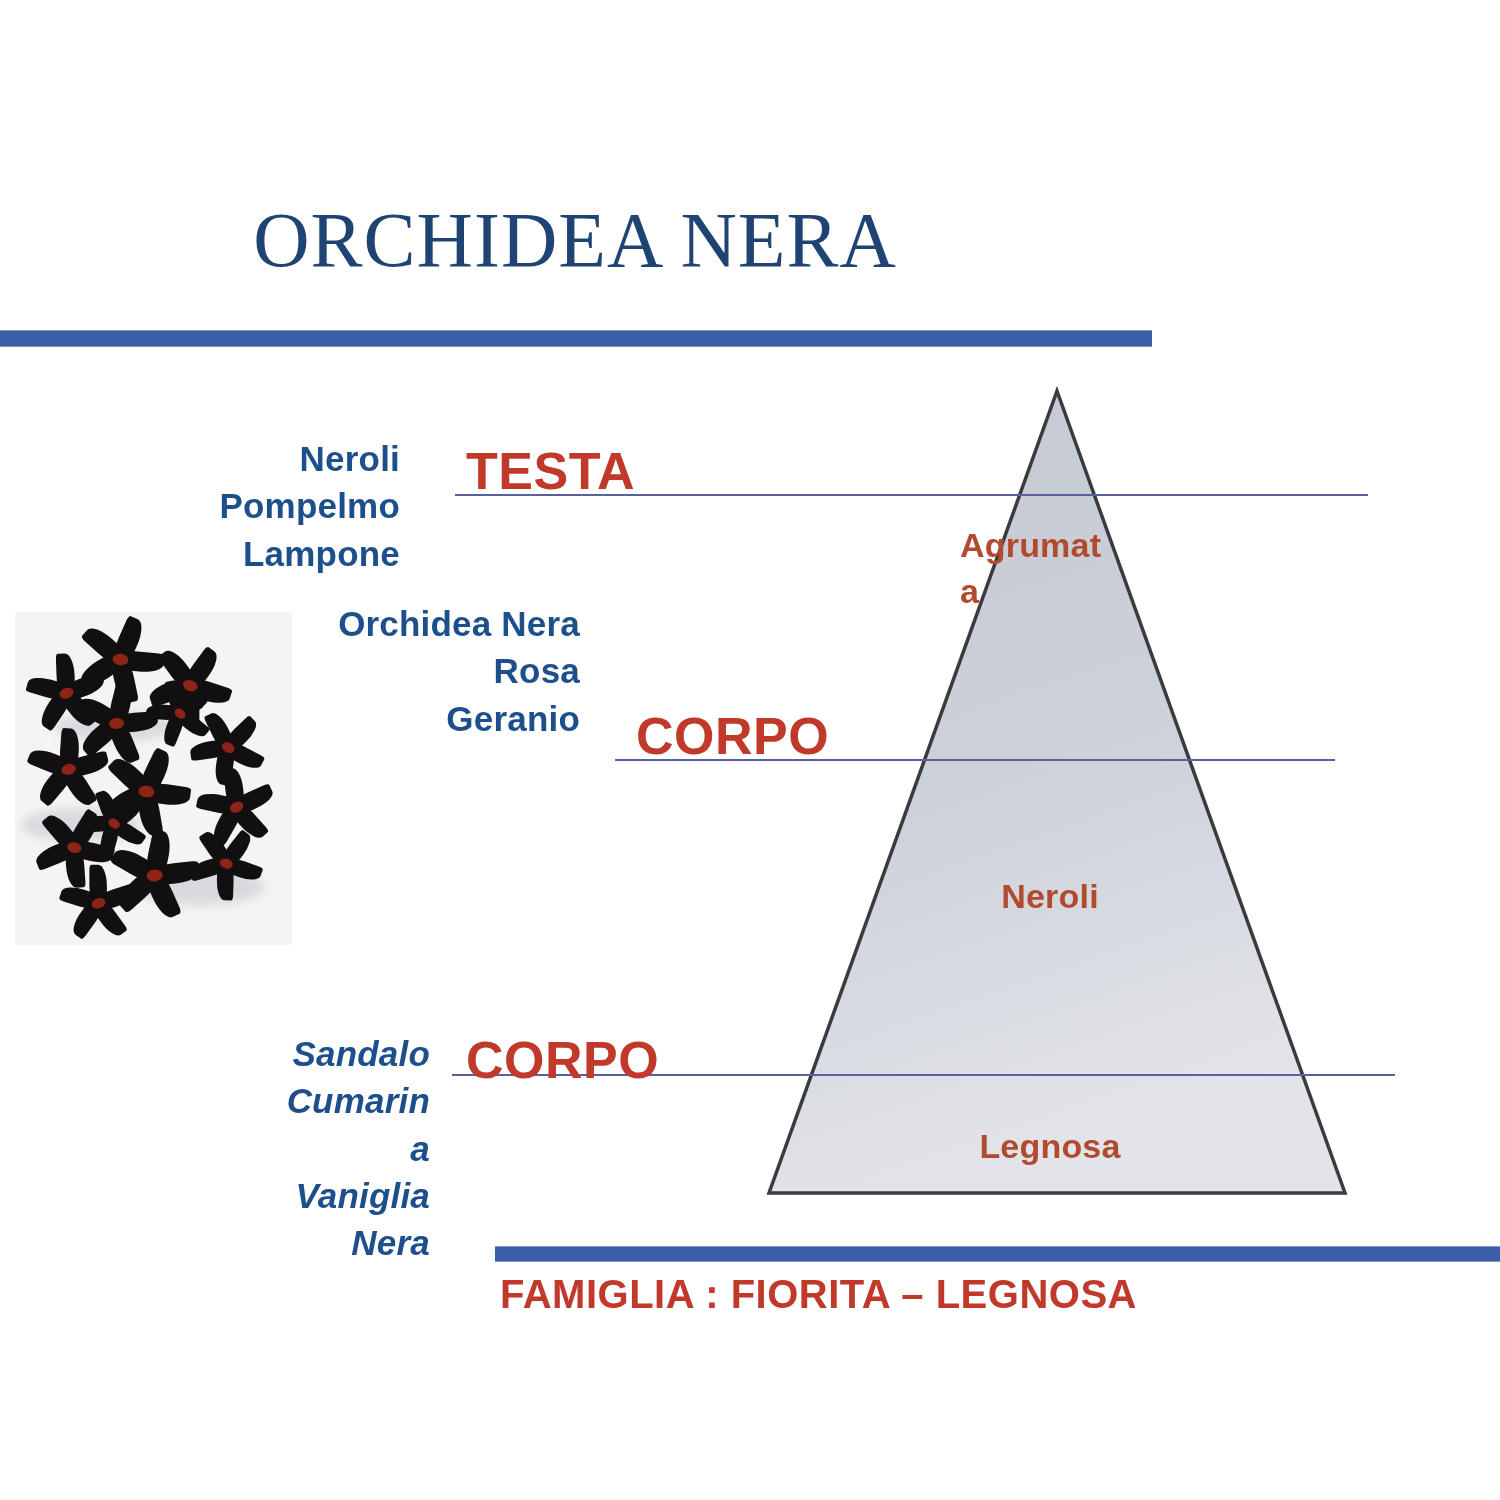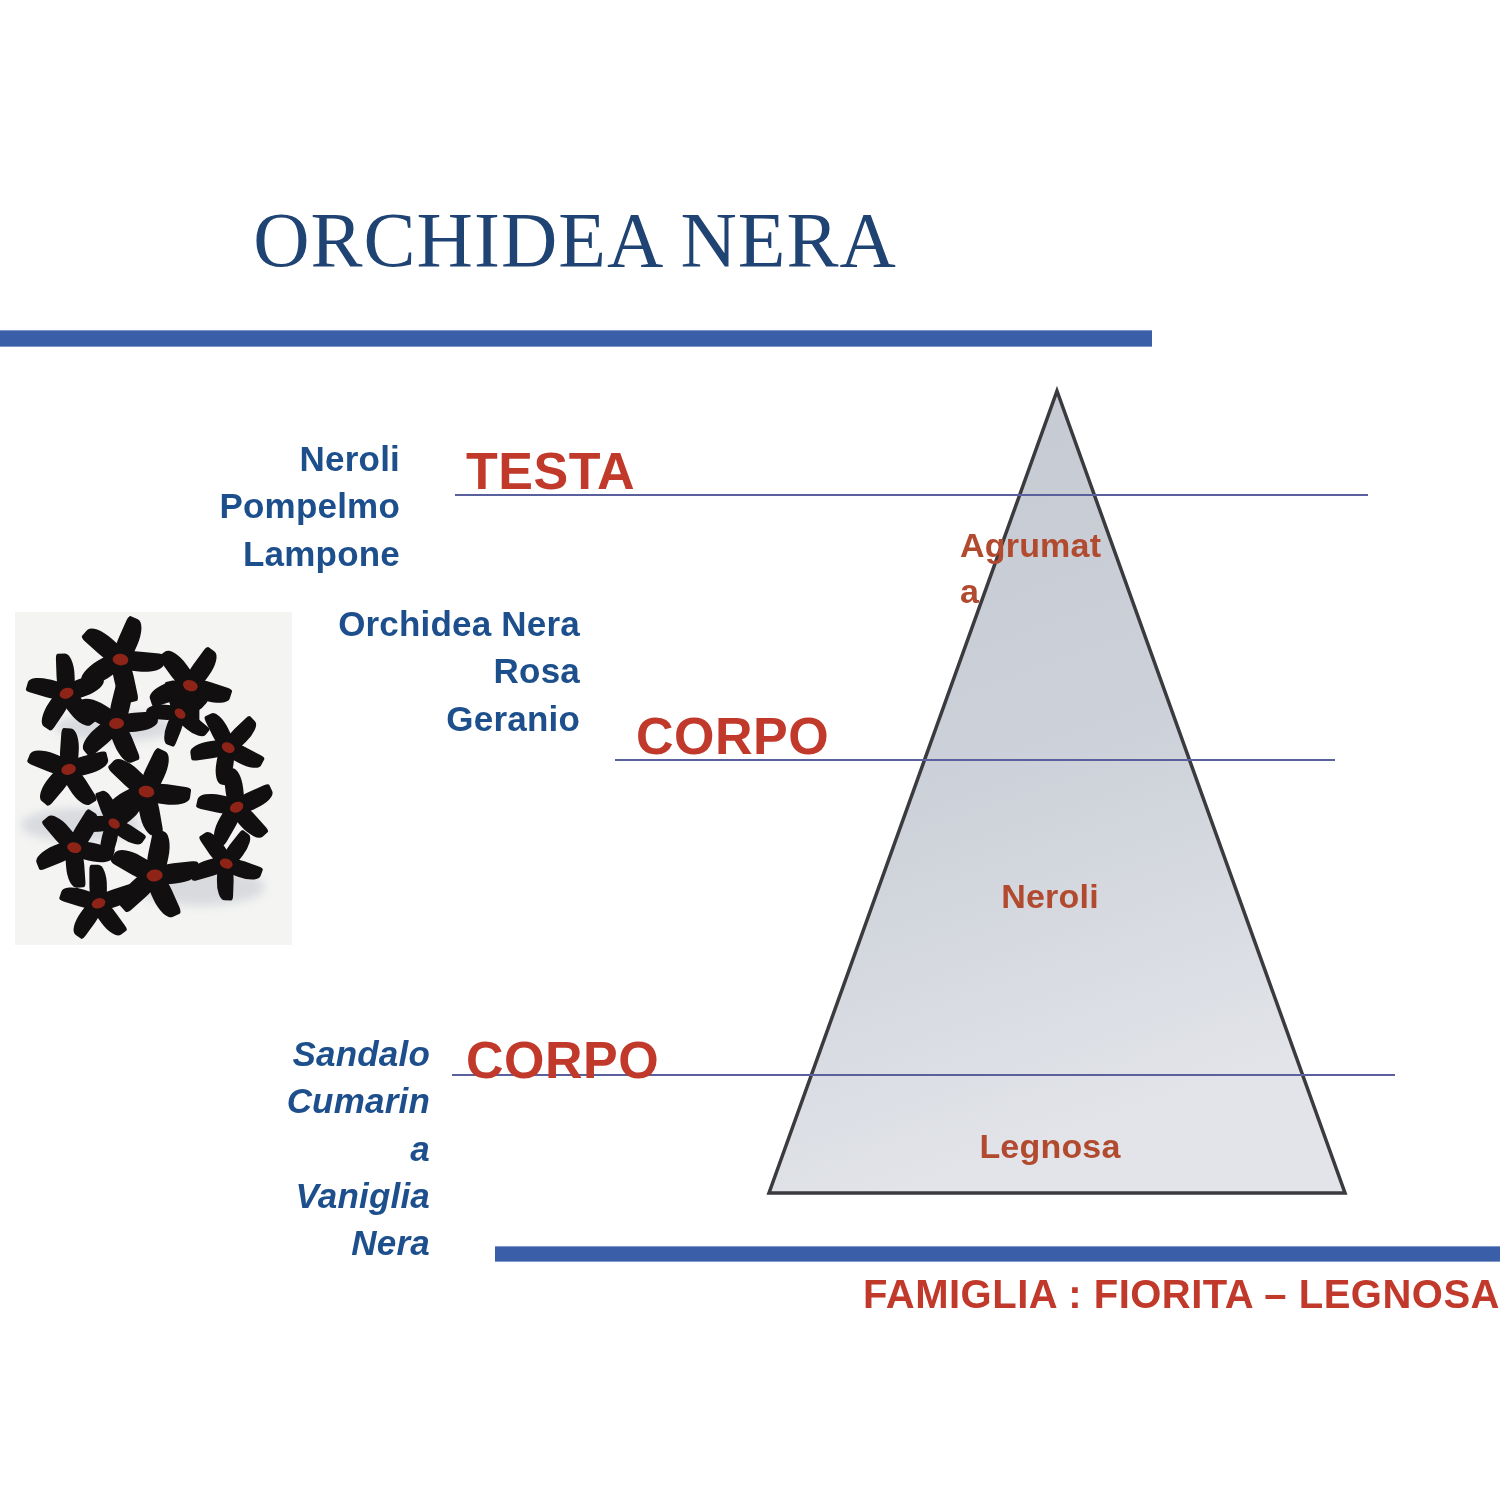--- a/index.html
+++ b/index.html
@@ -118,21 +118,21 @@
   #pyr-heart { left: 900px;  top: 874px; width: 300px; text-align: center; }
   #pyr-base  { left: 900px;  top: 1124px; width: 300px; text-align: center; }
   .pyr-line { display: block; }
 
   
   #family {
     position: absolute;
     left: 500px;
     top: 1272px;
     width: 1000px;
-    text-align: right;
+    text-align: left;
     font-size: 40px;
     font-weight: bold;
     color: #c0392b;
     letter-spacing: 0.5px;
     white-space: nowrap;
   }
 
   
   #photo {
     position: absolute;

